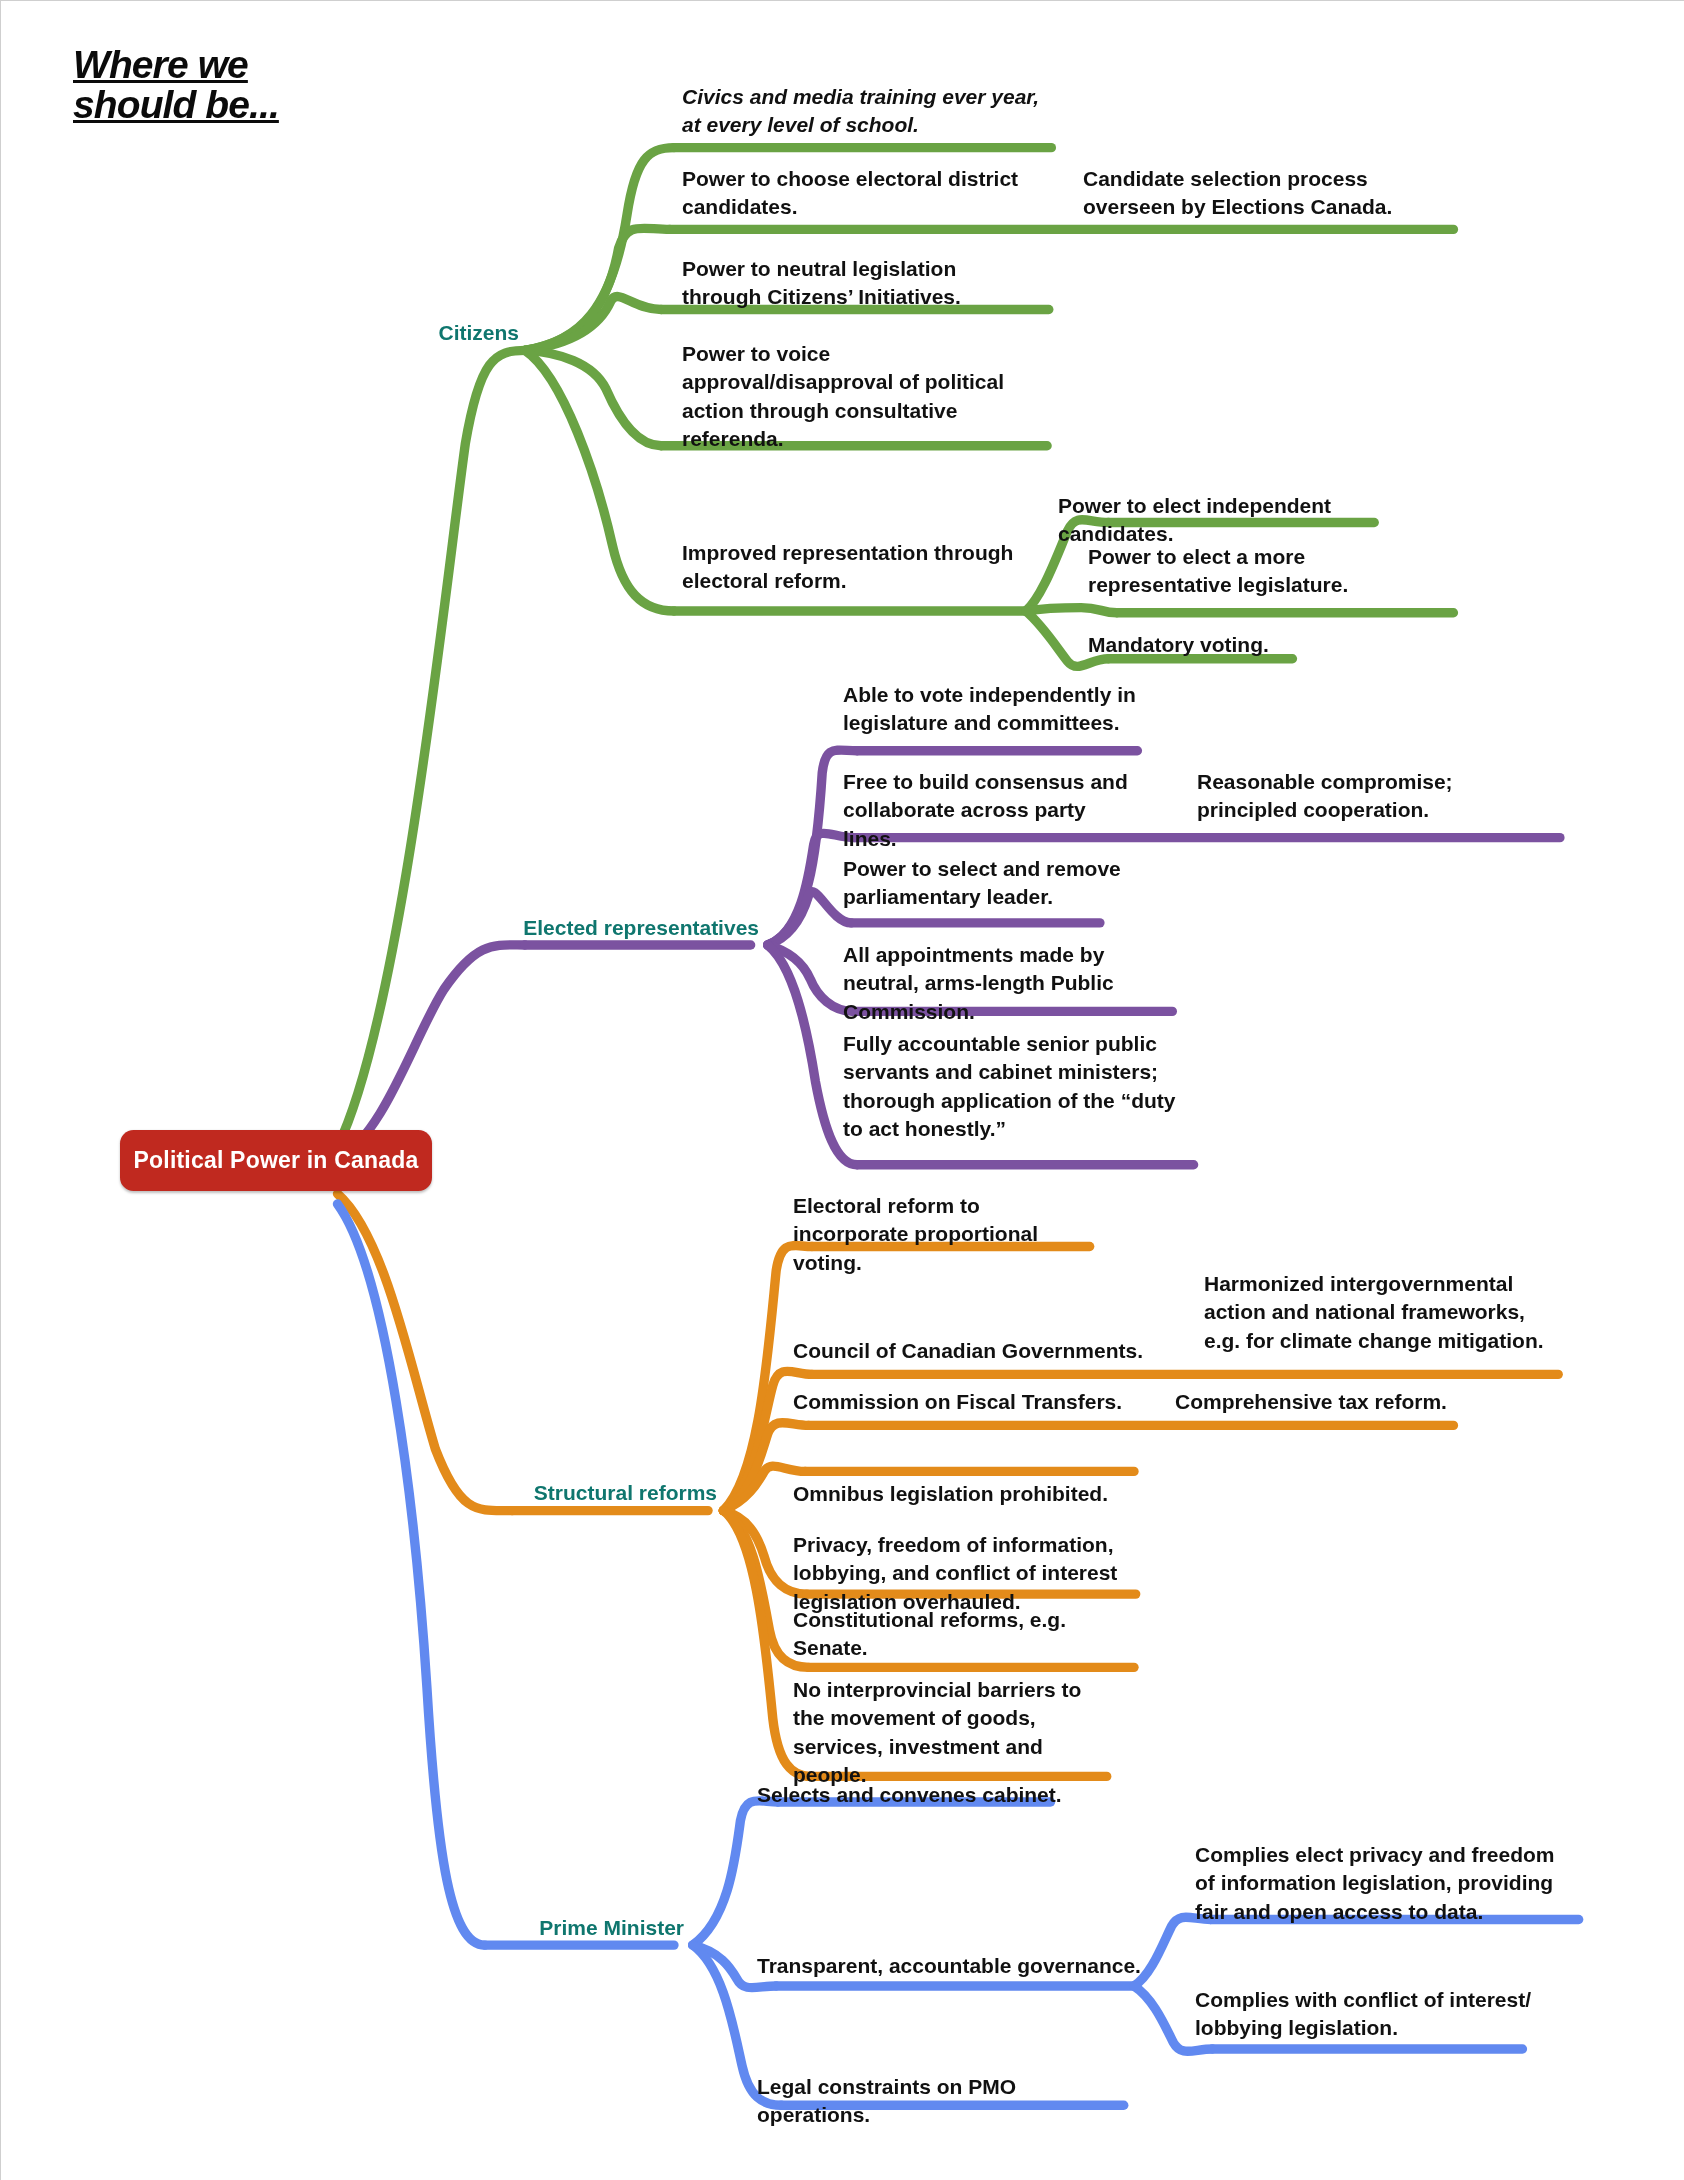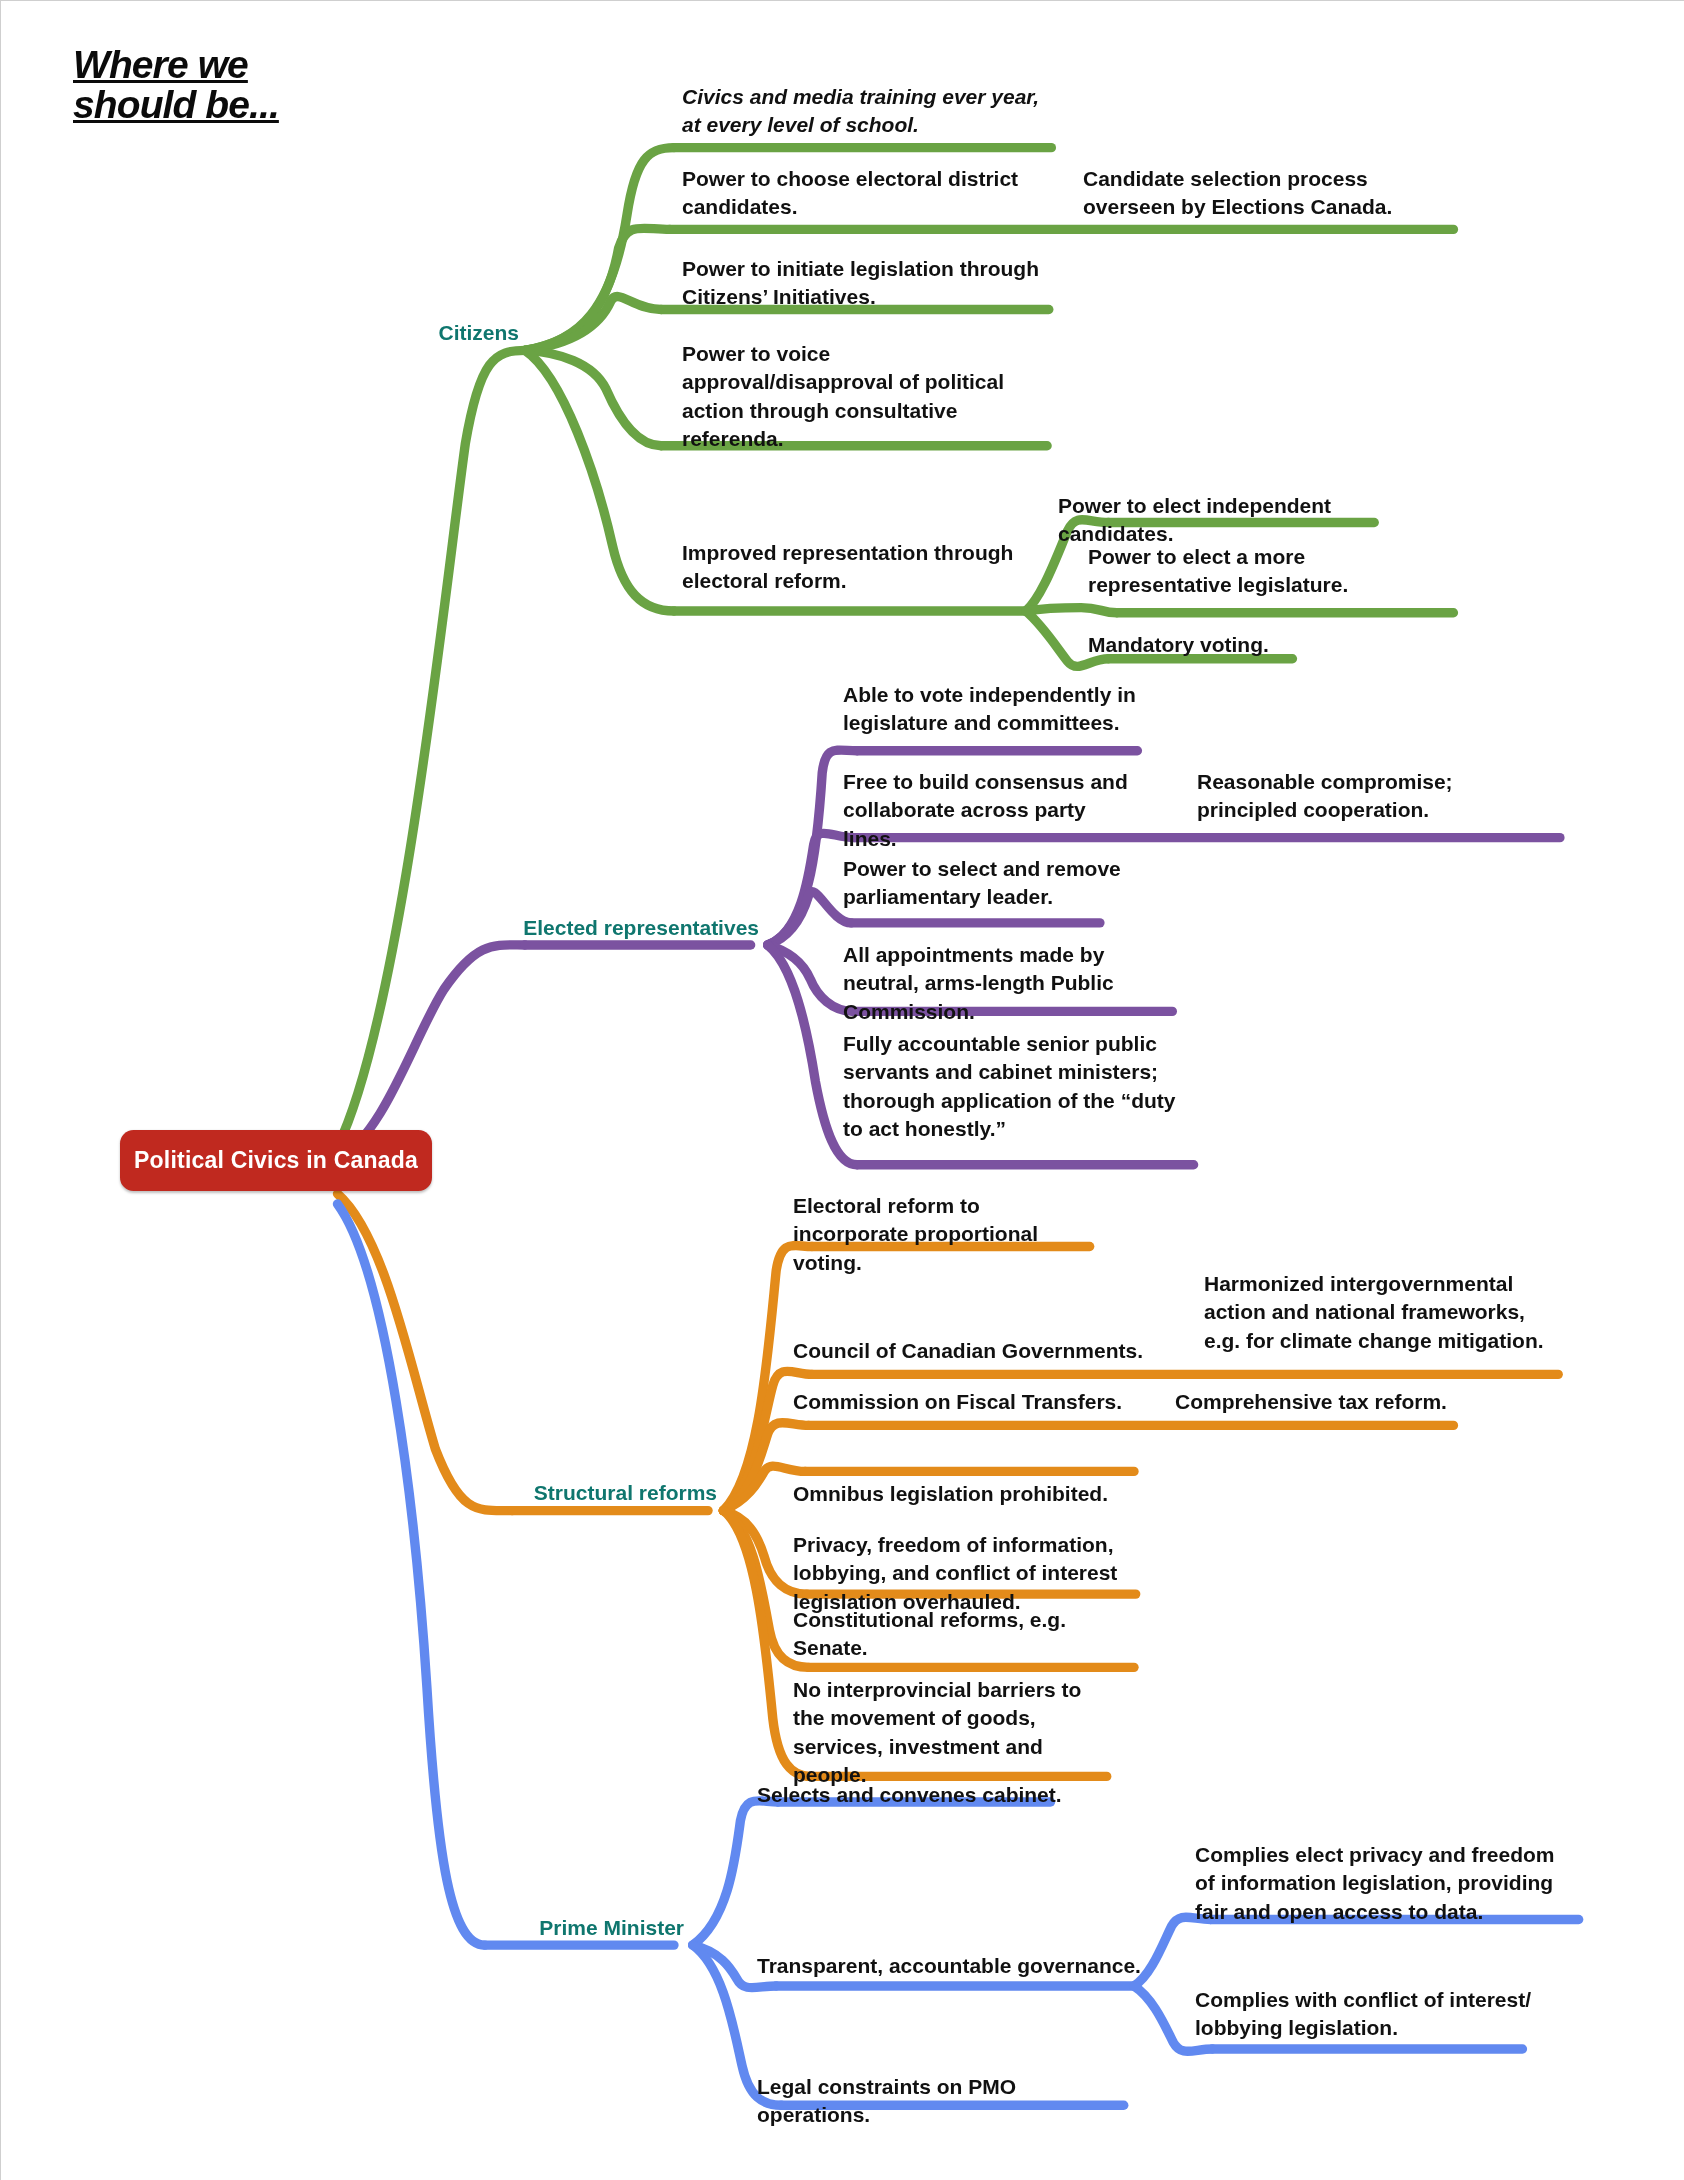--- a/index.html
+++ b/index.html
@@ -143,32 +143,32 @@
         <path d="M 1422,2404 L 1786,2404"></path>
       </g>
 
     </g>
   </svg>
 
   <div class="ttl">Where we
 should be...</div>
 
   <div class="root">
-    <span>Political Civics in Canada</span>
+    <span>Political Power in Canada</span>
   </div>
 
   <div class="lbl" style="left:518px;top:332px;transform:translate(-100%,-50%);">Citizens</div>
   <div class="lbl" style="left:758px;top:927px;transform:translate(-100%,-50%);">Elected representatives</div>
   <div class="lbl" style="left:716px;top:1492px;transform:translate(-100%,-50%);">Structural reforms</div>
   <div class="lbl" style="left:683px;top:1927px;transform:translate(-100%,-50%);">Prime Minister</div>
 
   <div class="leaf" style="left:681px;top:82px;width:368px;font-style:italic;">Civics and media training ever year, at every level of school.</div>
   <div class="leaf" style="left:681px;top:164px;width:341px;">Power to choose electoral district candidates.</div>
   <div class="leaf" style="left:1082px;top:164px;width:375px;">Candidate selection process overseen by Elections Canada.</div>
-  <div class="leaf" style="left:681px;top:254px;width:358px;">Power to initiate legislation through Citizens’ Initiatives.</div>
+  <div class="leaf" style="left:681px;top:254px;width:358px;">Power to neutral legislation through Citizens’ Initiatives.</div>
   <div class="leaf" style="left:681px;top:339px;width:358px;">Power to voice approval/disapproval of political action through consultative referenda.</div>
   <div class="leaf" style="left:681px;top:525px;width:341px;margin-top:13px;">Improved representation through electoral reform.</div>
   <div class="leaf" style="left:1057px;top:451px;width:294px;margin-top:40px;">Power to elect independent candidates.</div>
   <div class="leaf" style="left:1087px;top:542px;width:366px;">Power to elect a more representative legislature.</div>
   <div class="leaf" style="left:1087px;top:630px;width:281px;">Mandatory voting.</div>
 
   <div class="leaf" style="left:842px;top:680px;width:298px;">Able to vote independently in legislature and committees.</div>
   <div class="leaf" style="left:842px;top:767px;width:300px;">Free to build consensus and collaborate across party lines.</div>
   <div class="leaf" style="left:1196px;top:767px;width:358px;">Reasonable compromise; principled cooperation.</div>
   <div class="leaf" style="left:842px;top:854px;width:290px;">Power to select and remove parliamentary leader.</div>

